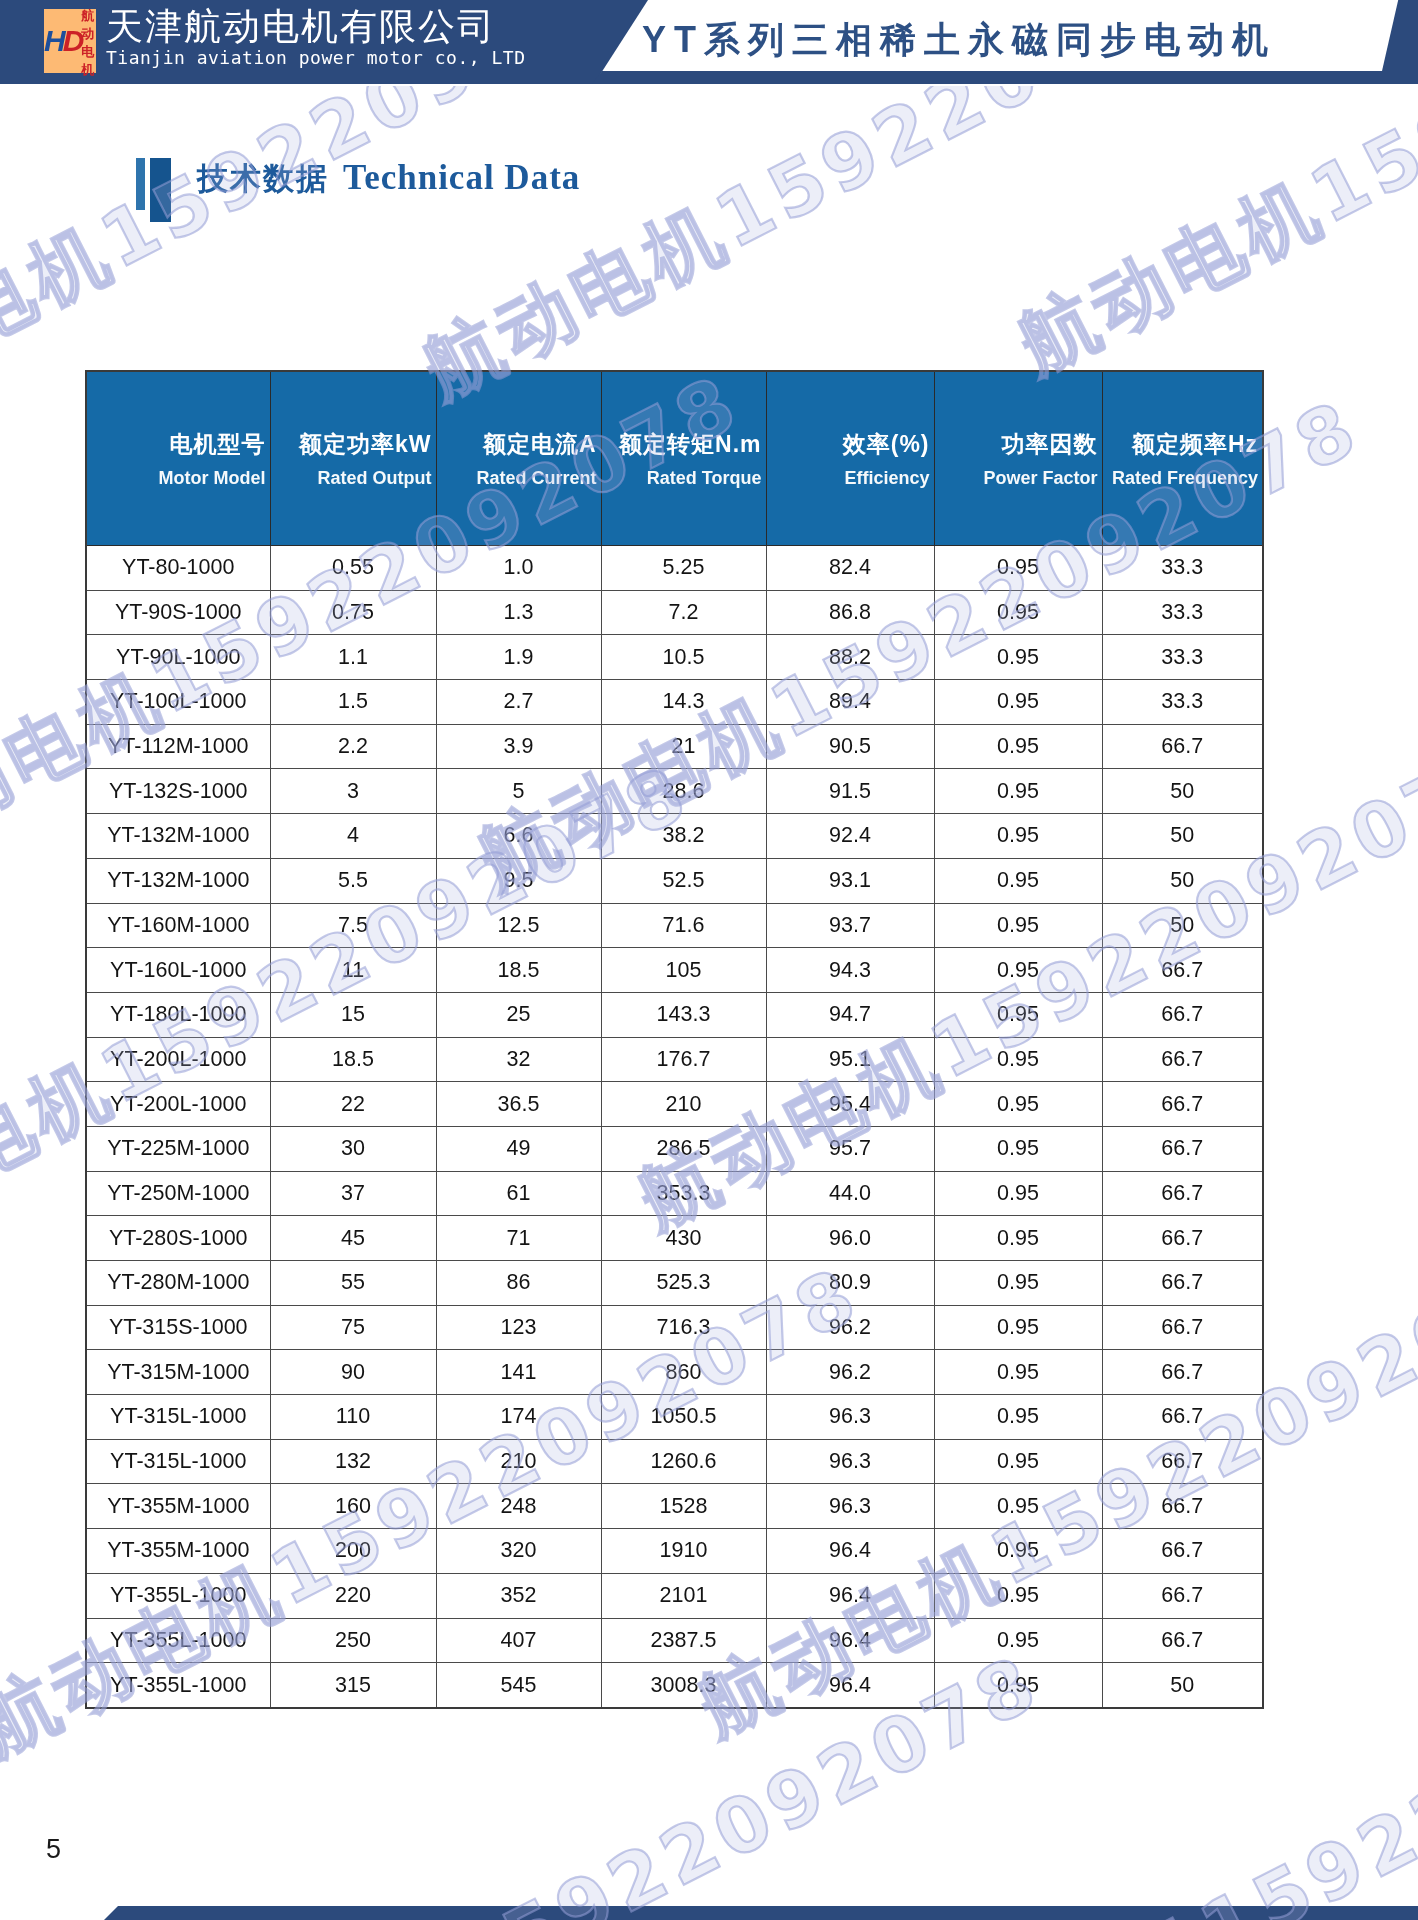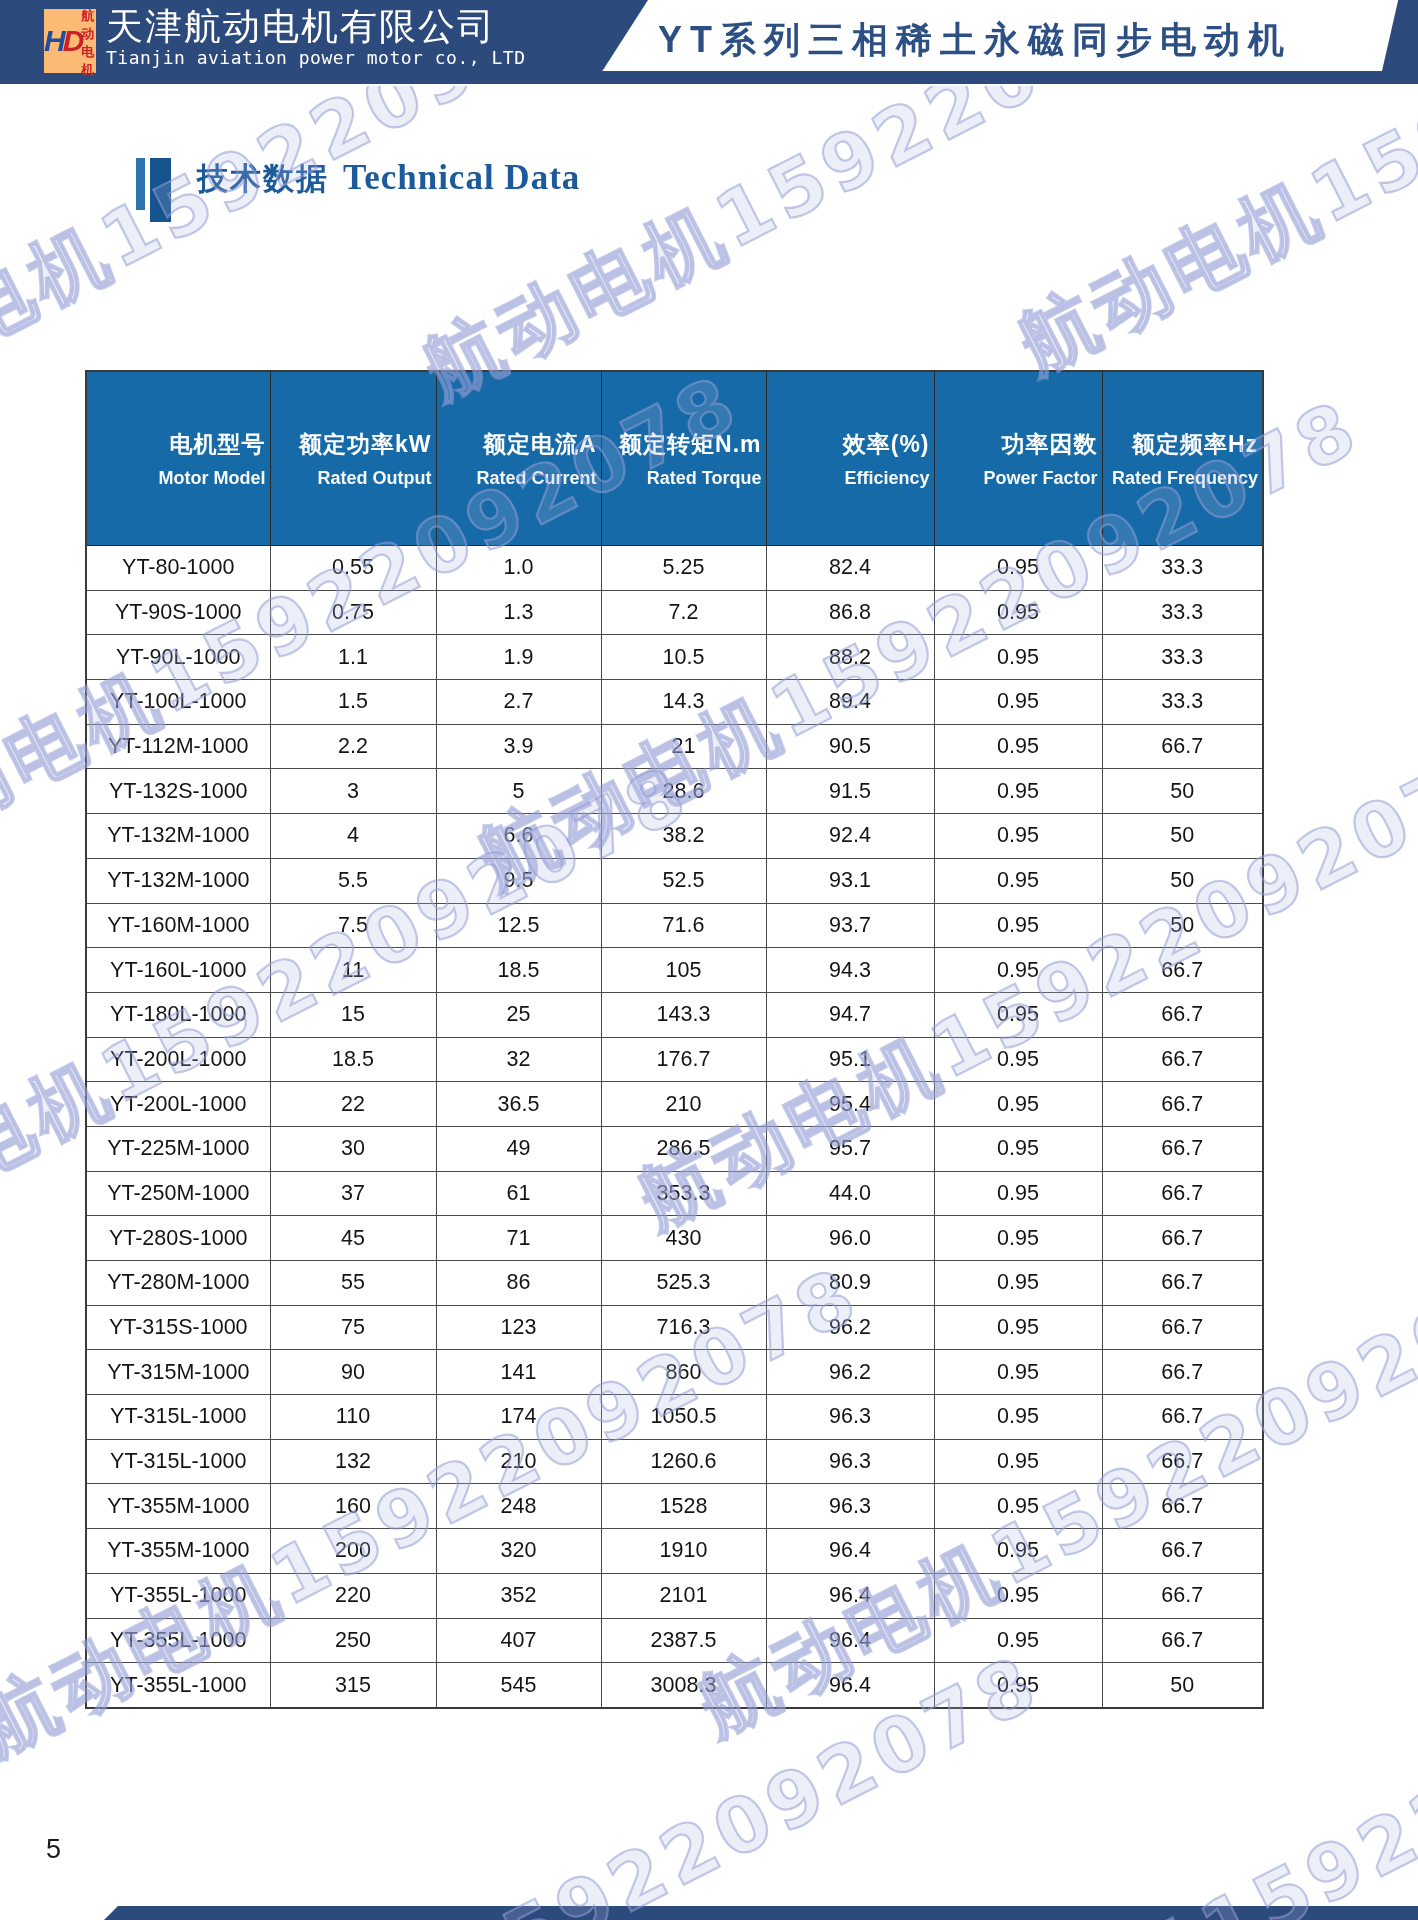--- a/index.html
+++ b/index.html
@@ -22,21 +22,21 @@
     clip-path:polygon(0 0,100% 0,calc(100% - 54px) 100%,0 100%);}
   .logo-box{position:absolute;top:9px;left:44px;width:52px;height:64px;background:#fdba74;
     display:flex;flex-direction:row;align-items:center;justify-content:center;}
   .logo-hd{font-size:30px;font-weight:bold;font-style:italic;letter-spacing:-3px;line-height:30px;}
   .logo-h{color:#1d4f9c;}
   .logo-d{color:#cc2127;}
   .logo-sub{font-size:13px;font-weight:bold;color:#cc2127;letter-spacing:1px;margin-top:3px;}
   .company{position:absolute;top:7px;left:106px;}
   .company-cn{font-size:37px;color:#ffffff;letter-spacing:2px;line-height:40px;}
   .company-en{font-family:"DejaVu Sans Mono",monospace;font-size:18px;color:#ffffff;letter-spacing:0.5px;line-height:22px;}
-  .hdr-title{position:absolute;top:16px;left:620px;width:710px;text-align:center;
+  .hdr-title{position:absolute;top:16px;left:604px;width:710px;text-align:center;
     font-size:36px;font-weight:bold;color:#2d5084;letter-spacing:8px;}
   .hdr-strip{position:absolute;top:71px;left:592px;width:826px;height:13px;background:#2c4a7c;
     -webkit-clip-path:polygon(10px 0,100% 0,100% 100%,0 100%);
     clip-path:polygon(10px 0,100% 0,100% 100%,0 100%);}
   .hdr-corner{position:absolute;top:0;right:0;width:36px;height:71px;background:#2c4a7c;
     -webkit-clip-path:polygon(45% 0,100% 0,100% 100%,0 100%);
     clip-path:polygon(45% 0,100% 0,100% 100%,0 100%);}
   
   .section-heading{position:absolute;top:158px;left:100px;display:flex;align-items:flex-start;z-index:10;padding-left:36px;}
   .bar{display:inline-block;background:#1d6aa5;}

